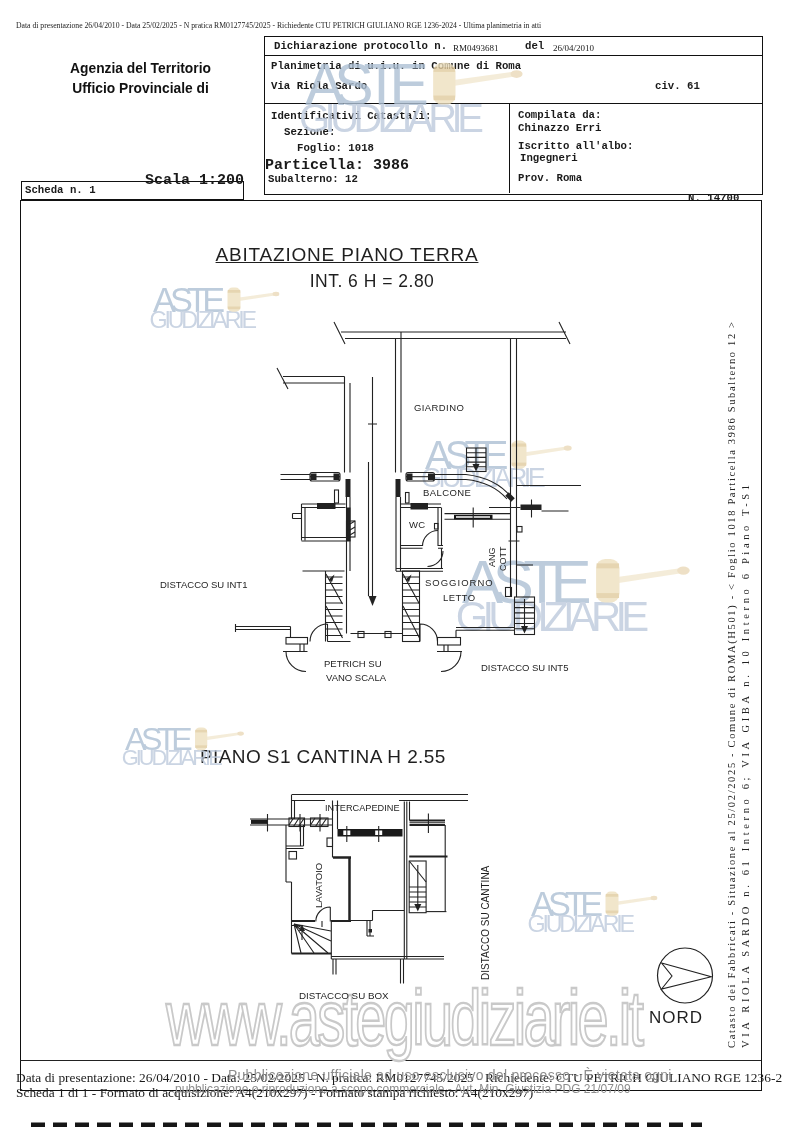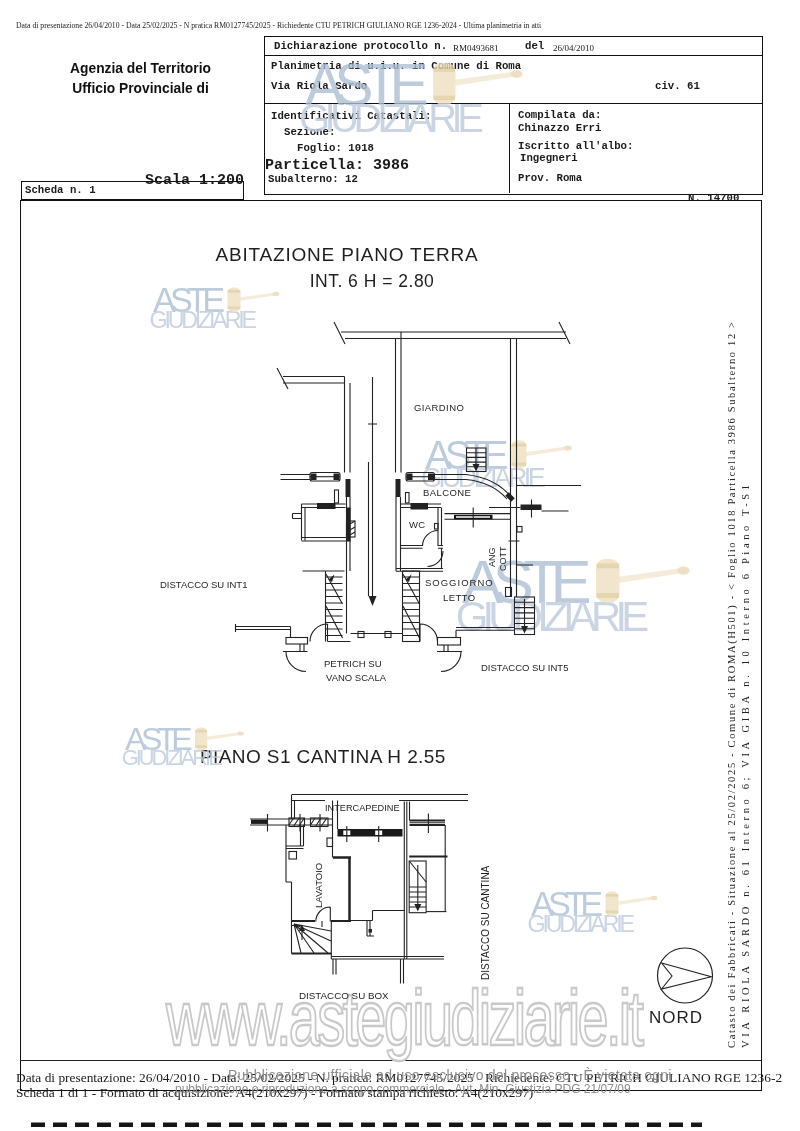--- a/index.html
+++ b/index.html
@@ -46,21 +46,21 @@
 <div class="abs mono" style="left:518px;top:171.5px;font-size:10.7px;">Prov. Roma</div>
 <div class="abs mono" style="left:688px;top:171.5px;font-size:10.7px;margin-top:20px;">N. 14700</div>
 
 <div class="abs" style="left:21px;top:181px;width:221px;height:17px;border:1.5px solid #111;"></div>
 <div class="abs mono" style="left:25px;top:184px;font-size:10.7px;">Scheda n. 1</div>
 <div class="abs mono" style="left:145px;top:172px;font-size:15px;">Scala 1:200</div>
 
 <div class="abs" style="left:20px;top:200px;width:740px;height:889px;border:1.5px solid #111;"></div>
 <div class="abs" style="left:20px;top:1060px;width:741px;height:0;border-top:1.2px solid #222;"></div>
 
-<div class="abs lbl" style="left:0px;top:244px;width:694px;text-align:center;font-size:19px;letter-spacing:0.8px;">ABITAZIONE PIANO TERRA</div>
+<div class="abs lbl" style="left:0px;top:244px;width:694px;text-align:center;font-size:19px;letter-spacing:0.8px;text-decoration:underline;">ABITAZIONE PIANO TERRA</div>
 <div class="abs lbl" style="left:25px;top:271px;width:694px;text-align:center;font-size:17.5px;letter-spacing:0.5px;">INT. 6 H = 2.80</div>
 <div class="abs lbl" style="left:200px;top:746px;font-size:19px;letter-spacing:0.4px;">PIANO S1 CANTINA H 2.55</div>
 
 <svg class="abs" style="left:0;top:0;" width="800" height="1131" viewBox="0 0 800 1131">
   <defs>
     <g id="stamp" font-family="Liberation Sans, sans-serif">
       <text x="0" y="100" font-size="137" textLength="288" fill="#adc0d4">ASTE</text>
       <text x="-14" y="163" font-size="93" textLength="430" fill="#bdcadc">GIUDIZIARIE</text>
       <polygon points="345,42 488,22 488,34 345,56" fill="#f2e8d0"></polygon>
       <ellipse cx="492" cy="28" rx="14" ry="9" fill="#ead9b8"></ellipse>

